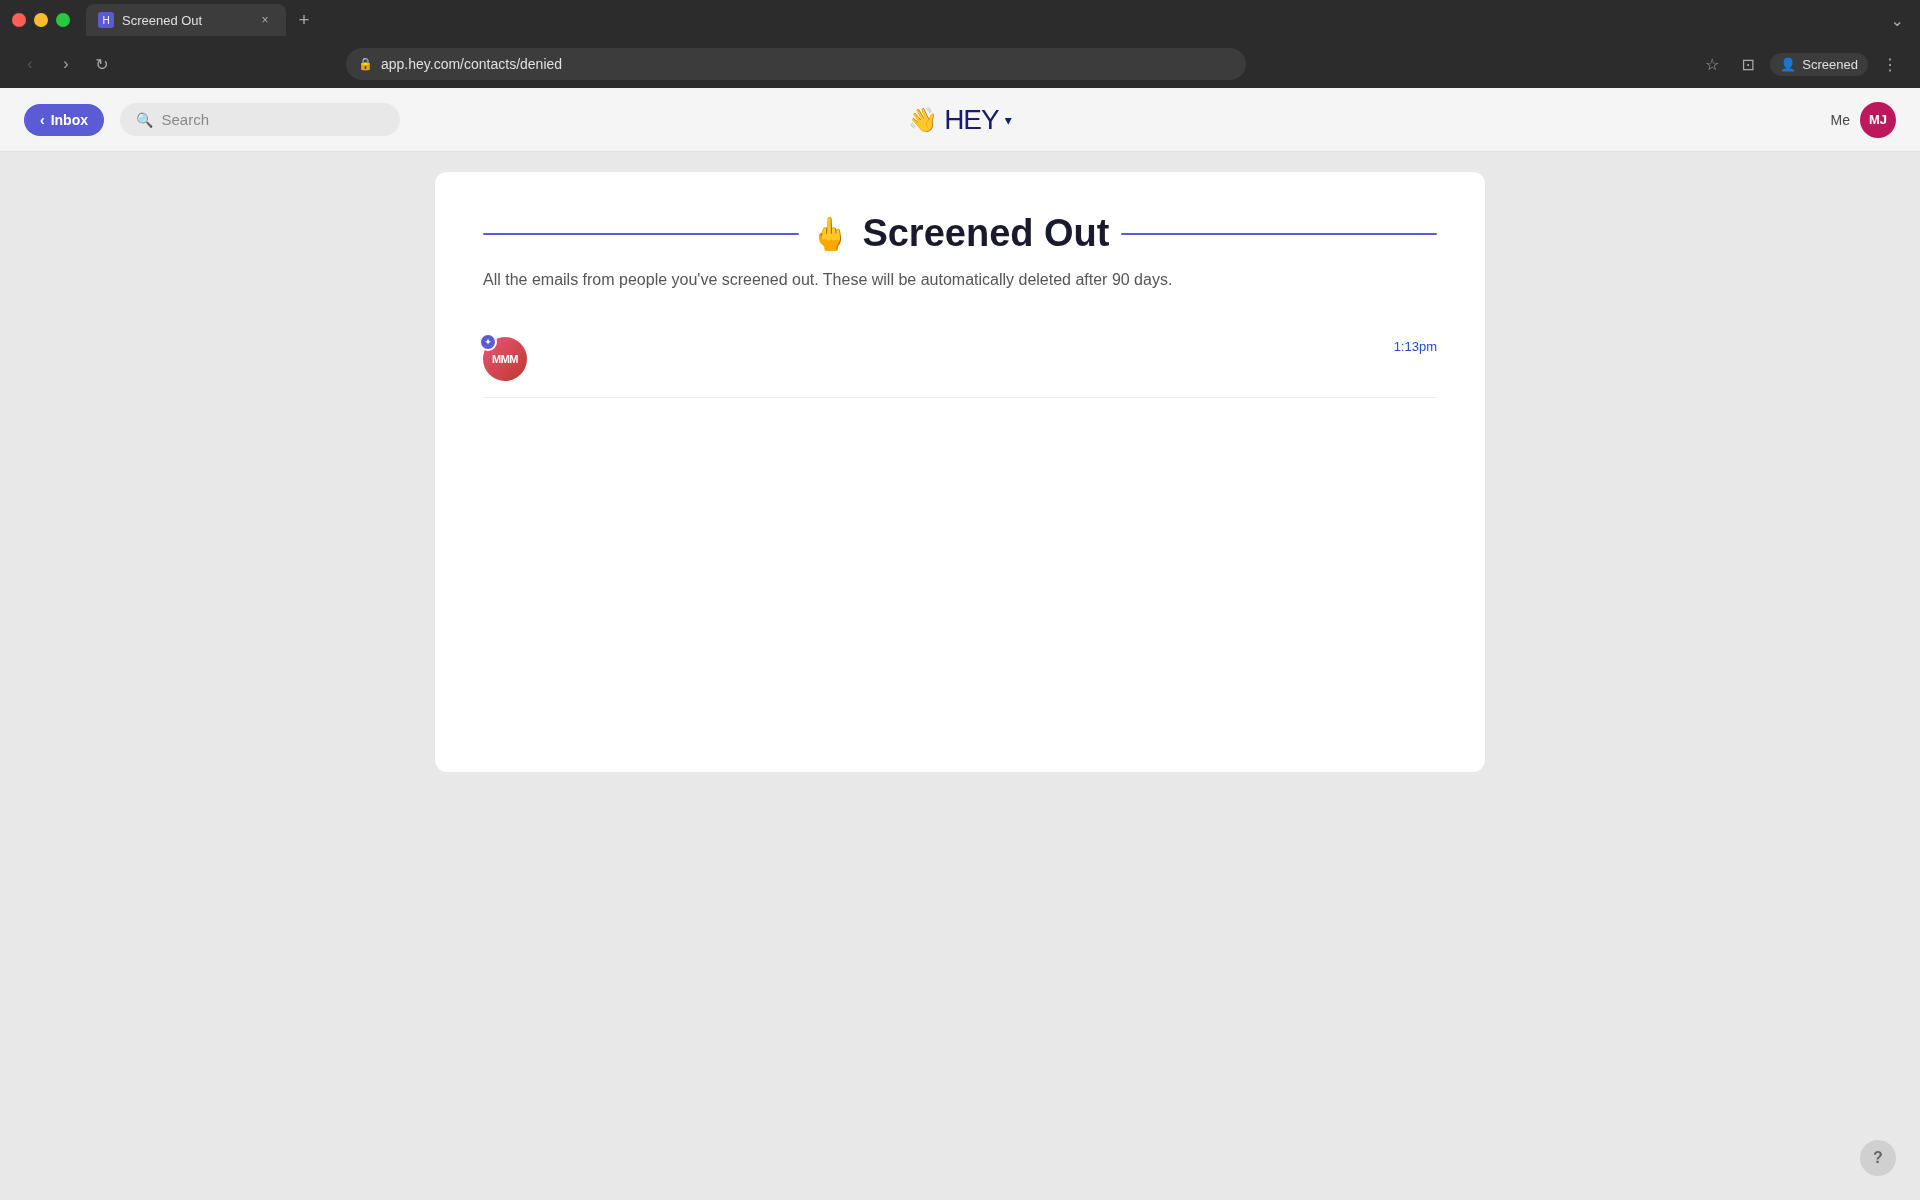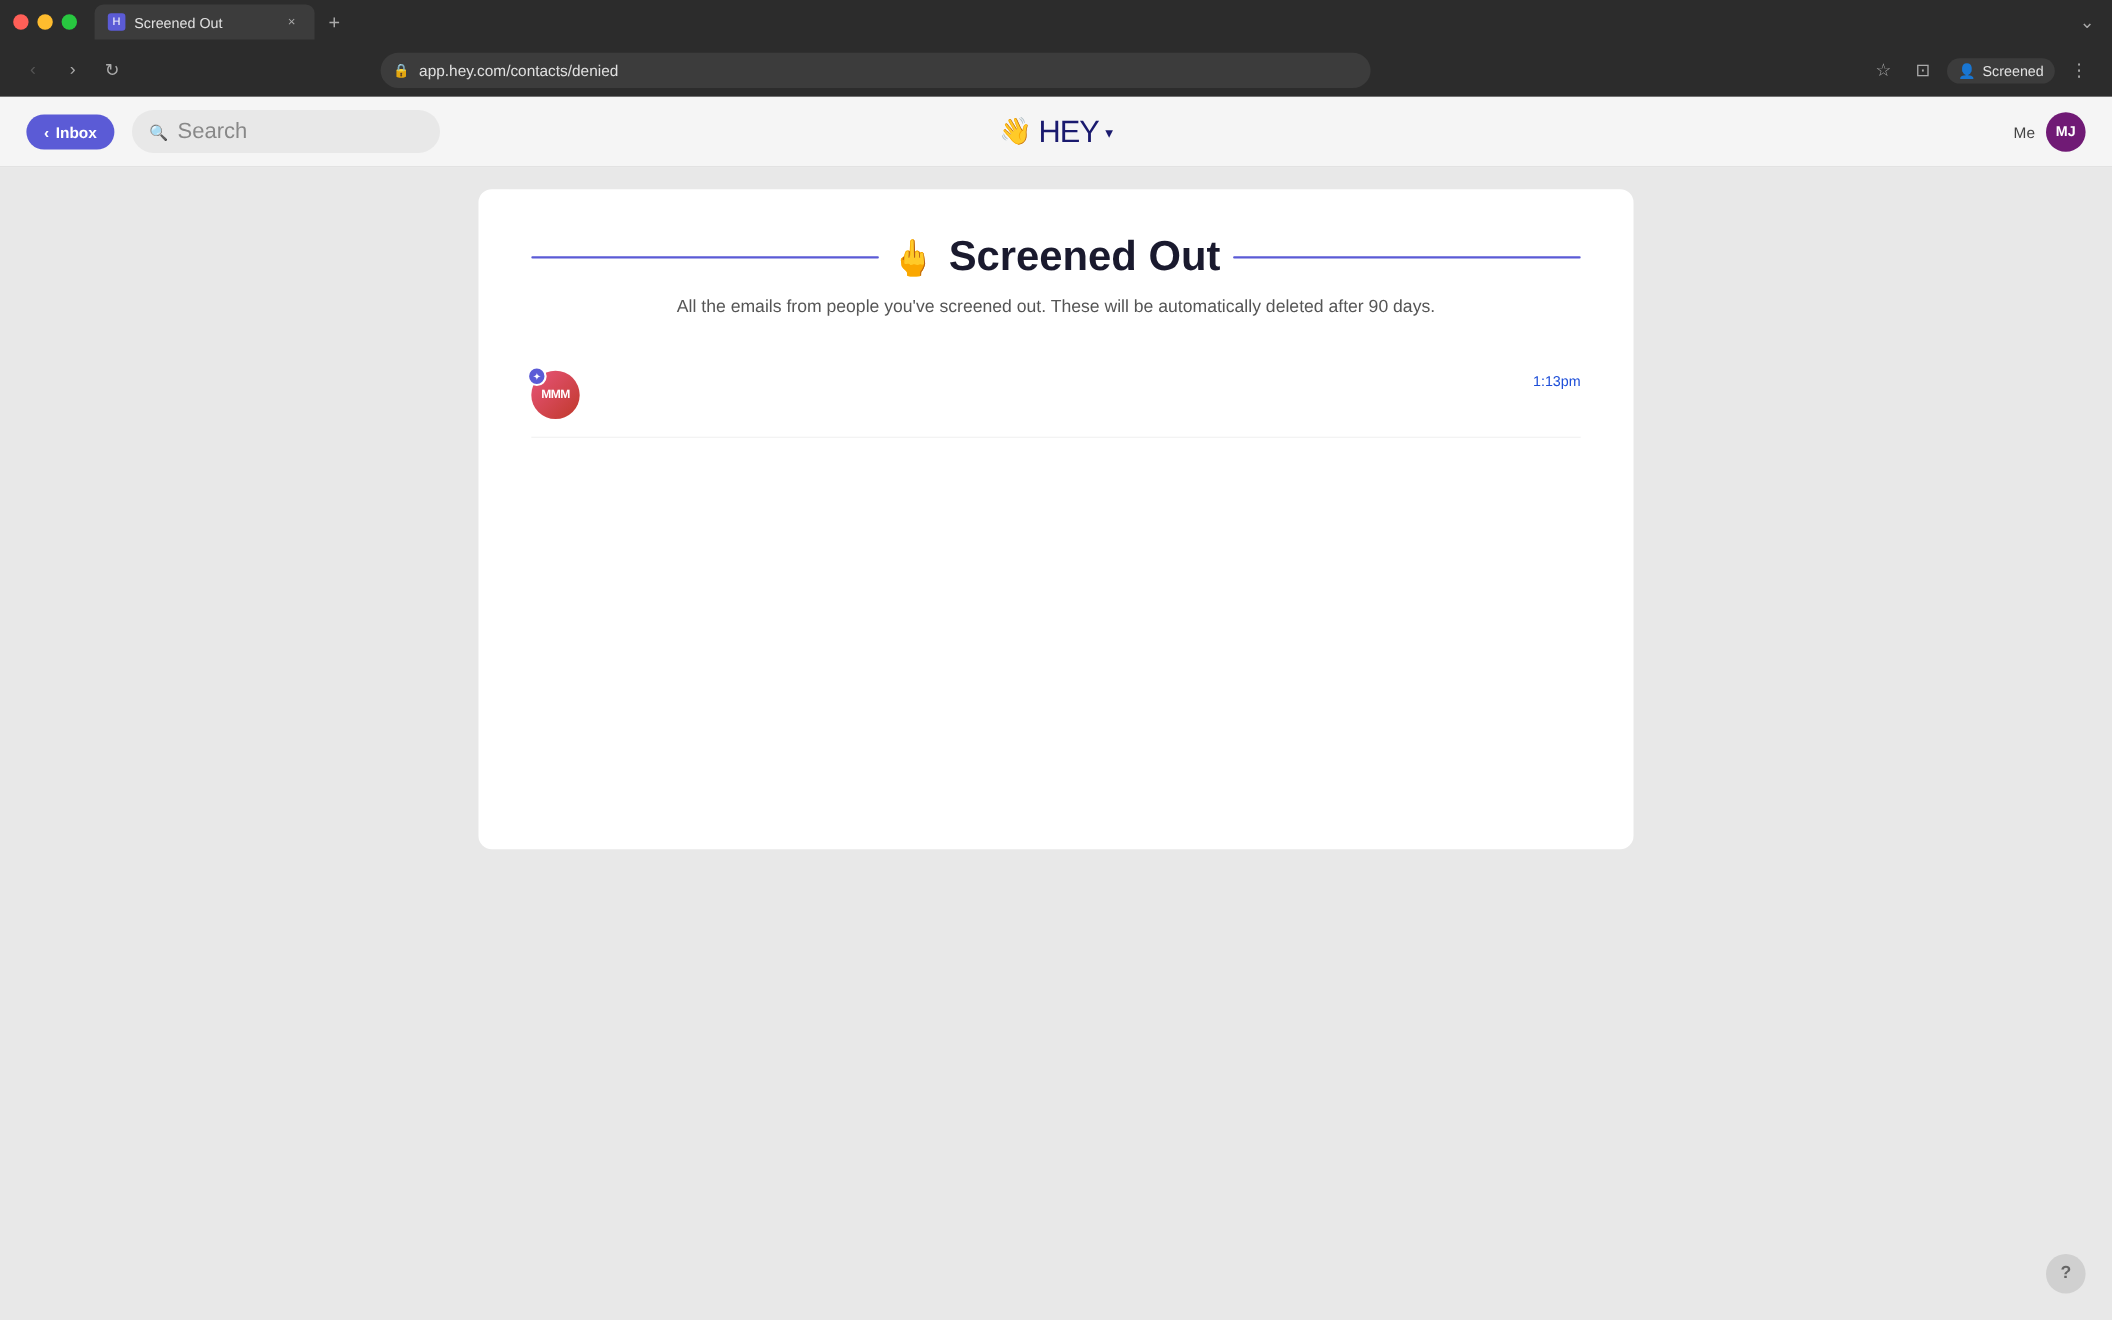--- a/index.html
+++ b/index.html
@@ -219,21 +219,21 @@
       border-radius: 20px;
       padding: 8px 16px;
       min-width: 280px;
       cursor: text;
     }
 
     .search-bar input {
       border: none;
       background: none;
       outline: none;
-      font-size: 20px;
+      font-size: 15px;
       color: #333;
       width: 200px;
     }
 
     .search-bar input::placeholder {
       color: #888;
     }
 
     .hey-logo {
       position: absolute;
@@ -270,21 +270,21 @@
 
     .user-label {
       font-size: 14px;
       color: #444;
     }
 
     .avatar {
       width: 36px;
       height: 36px;
       border-radius: 50%;
-      background: #701a75;
+      background: #be185d;
       display: flex;
       align-items: center;
       justify-content: center;
       color: white;
       font-weight: 700;
       font-size: 13px;
       cursor: pointer;
     }
 
     
@@ -327,21 +327,20 @@
       font-weight: 800;
       color: #1a1a2e;
       white-space: nowrap;
     }
 
     .thumbs-down-icon {
       font-size: 32px;
     }
 
     .page-subtitle {
-      text-align: center;
       color: #555;
       font-size: 16px;
       margin-bottom: 32px;
     }
 
     
     .email-item {
       display: flex;
       align-items: flex-start;
       gap: 14px;

